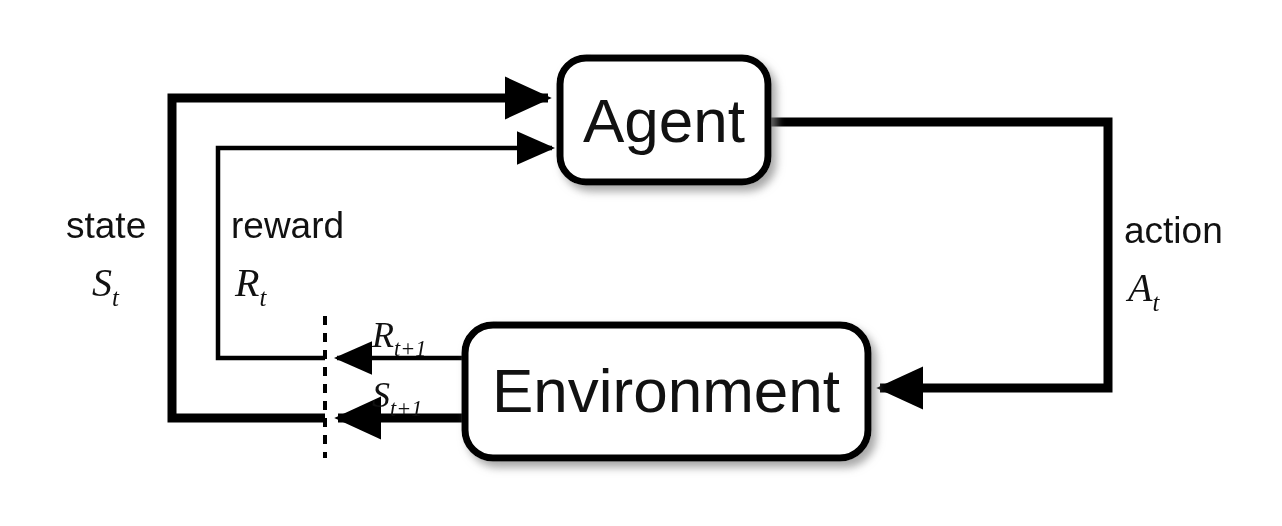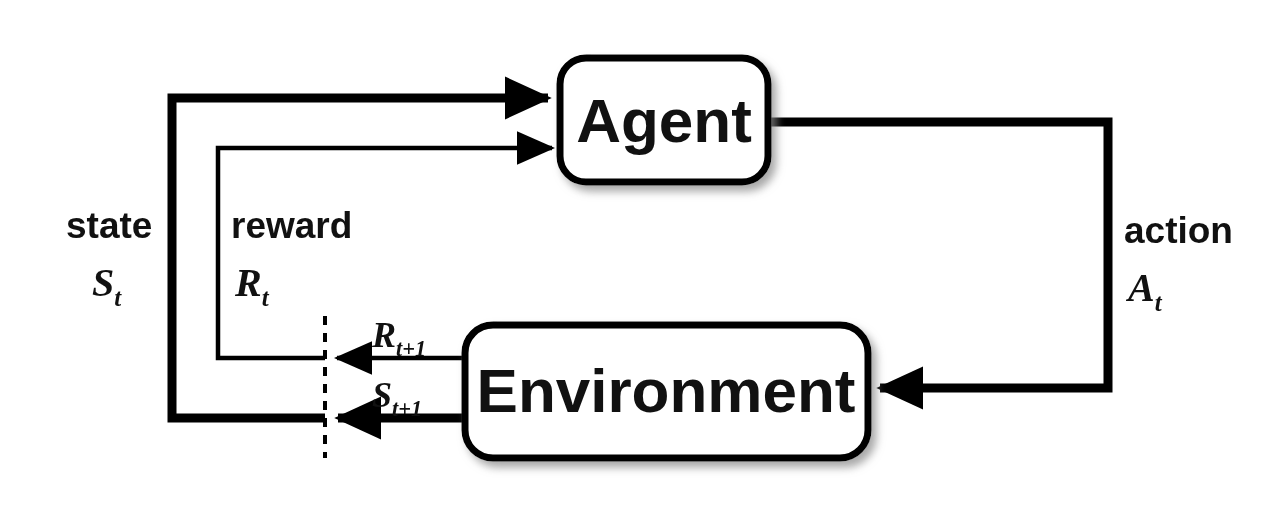--- a/index.html
+++ b/index.html
@@ -10,21 +10,20 @@
   }
   body {
     font-family: "Liberation Sans", sans-serif;
   }
   #diagram-root {
     position: relative;
     width: 1282px;
     height: 526px;
     background: #ffffff;
     overflow: hidden;
-    font-weight: bold;
   }
   #diagram-svg {
     position: absolute;
     top: 0;
     left: 0;
     width: 1282px;
     height: 526px;
   }
   .node-label {
     font-family: "Liberation Sans", sans-serif;

